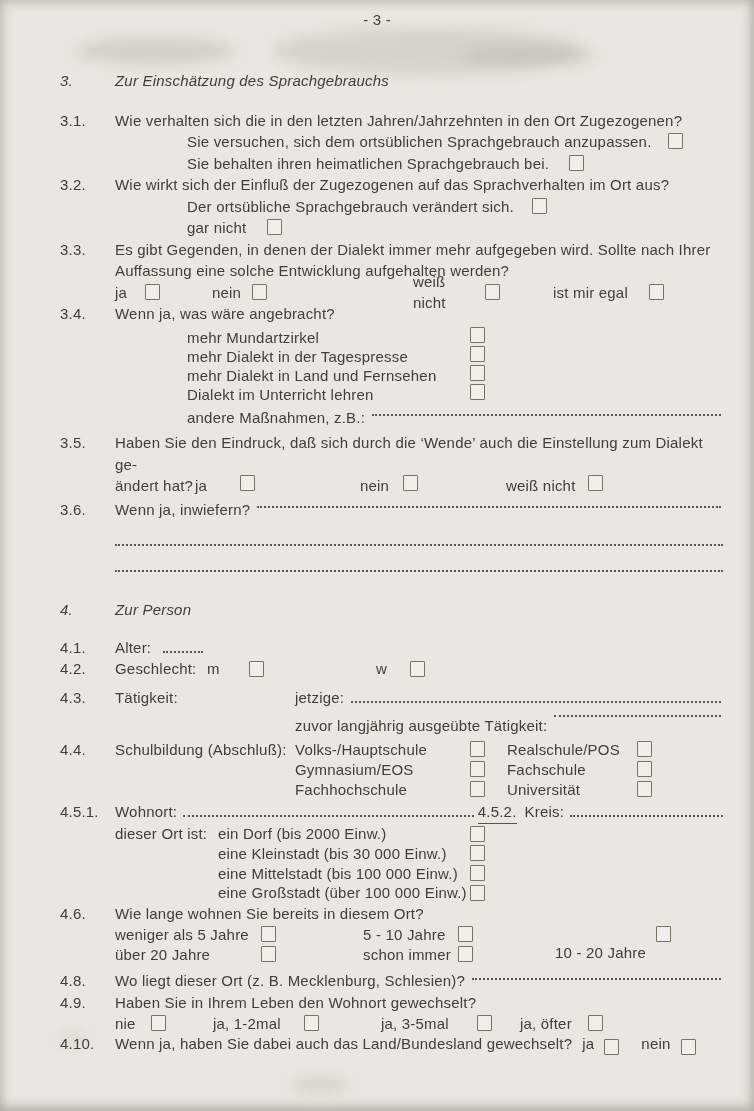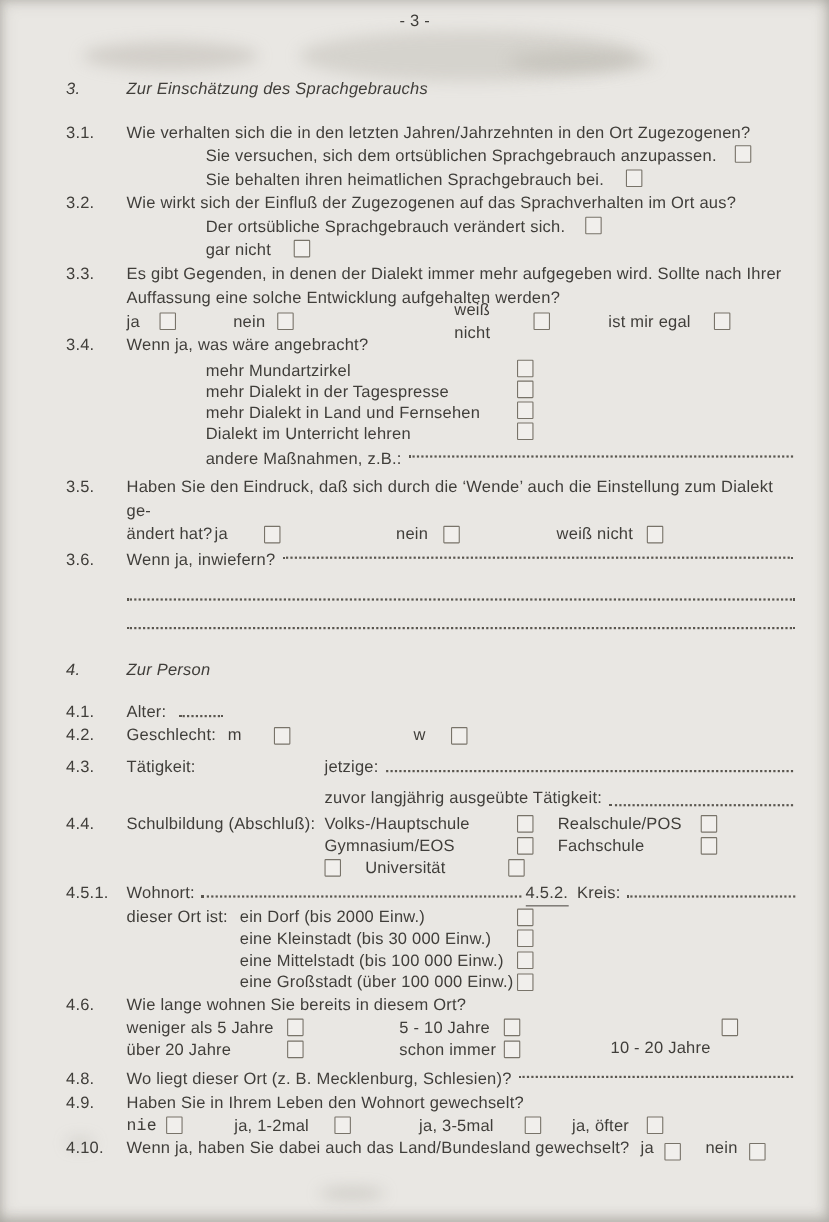--- a/index.html
+++ b/index.html
@@ -53,21 +53,21 @@
   .opt34 .o span.lbl { width:283px; }
 
   
   .strip33 { display:flex; align-items:center; height:21.5px; }
   .strip33 .l1{width:22px;} .strip33 .g1{margin-left:8px;}
   .strip33 .l2{width:32px; margin-left:52px;} .strip33 .g2{margin-left:8px;}
   .strip33 .l3{width:64px; margin-left:146px;} .strip33 .g3{margin-left:8px;}
   .strip33 .l4{width:88px; margin-left:53px;} .strip33 .g4{margin-left:8px;}
 
   
-  .strip35 { display:flex; align-items:center; height:21.5px; }
+  .strip35 { display:flex; height:21.5px; }
   .strip35 .q{width:80px;} .strip35 .l1{width:20px;}
   .strip35 .g1{margin-left:25px;}
   .strip35 .l2{width:35px; margin-left:105px;} .strip35 .g2{margin-left:8px;}
   .strip35 .l3{width:70px; margin-left:88px;} .strip35 .g3{margin-left:12px;}
 
   .dline { border-bottom:2px dotted #5a564f; height:24px; }
 
   
   .g42 { display:flex; align-items:center; height:21.5px; }
   .g42 .lbl{width:92px;} .g42 .m{width:20px;} .g42 .g1{margin-left:22px;}
@@ -91,21 +91,21 @@
   .ort .lbl { width:252px; }
   .ort .o + .o { margin-left:0;align-items:center; }
   .ort .o.sub .pad { width:103px; flex-shrink:0; }
 
   .r46 { display:flex; align-items:center; height:20px; }
   .r46 .c1{width:143px;} .r46 .g1{margin-left:3px;}
   .r46 .c2{width:92px; margin-left:87px;} .r46 .g2{margin-left:3px;}
   .r46 .c3{width:98px; margin-left:82px;margin-top:36px;} .r46 .g3{margin-left:3px;}
 
   .r49 { display:flex; align-items:center; height:20px; }
-  .r49 .c1{width:30px;font-family:Liberation Mono, monospace;} .r49 .g{margin-left:6px;}
+  .r49 .c1{width:30px;} .r49 .g{margin-left:6px;}
   .r49 .c2{width:85px; margin-left:47px;}
   .r49 .c3{width:90px; margin-left:62px;}
   .r49 .c4{width:62px; margin-left:28px;}
 
   .r410 { display:flex; align-items:flex-end; height:21.5px; }
   .r410 .ja{margin-left:10px;} .r410 .g{margin-left:10px;}
   .r410 .nein{margin-left:22px;}
 </style>
 </head>
 <body>
@@ -270,21 +270,21 @@
         <span style="display:flex; flex:1; align-items:baseline;">
           <span>jetzige:</span>
           <span class="dfill"></span>
         </span>
       </div>
     </div>
     <div class="row mt7">
       <div class="num"></div>
       <div class="body g43">
         <span class="lbl"></span>
-        <span style="display:flex; flex:1; align-items:flex-end;">
+        <span style="display:flex; flex:1; align-items:flex-start;">
           <span>zuvor langjährig ausgeübte Tätigkeit:</span>
           <span class="dfill"></span>
         </span>
       </div>
     </div>
 
     <div class="row mt2">
       <div class="num">4.4.</div>
       <div class="body">
         <div class="r44">
@@ -296,20 +296,21 @@
         </div>
         <div class="r44">
           <span class="lbl"></span>
           <span class="c1">Gymnasium/EOS</span>
           <span class="cb"></span>
           <span class="c2">Fachschule</span>
           <span class="cb"></span>
         </div>
         <div class="r44">
           <span class="lbl"></span>
+          <span class="c1">Fachhochschule</span>
           <span class="cb"></span>
           <span class="c2">Universität</span>
           <span class="cb"></span>
         </div>
       </div>
     </div>
 
     <div class="row mt2">
       <div class="num">4.5.1.</div>
       <div class="body r451">

